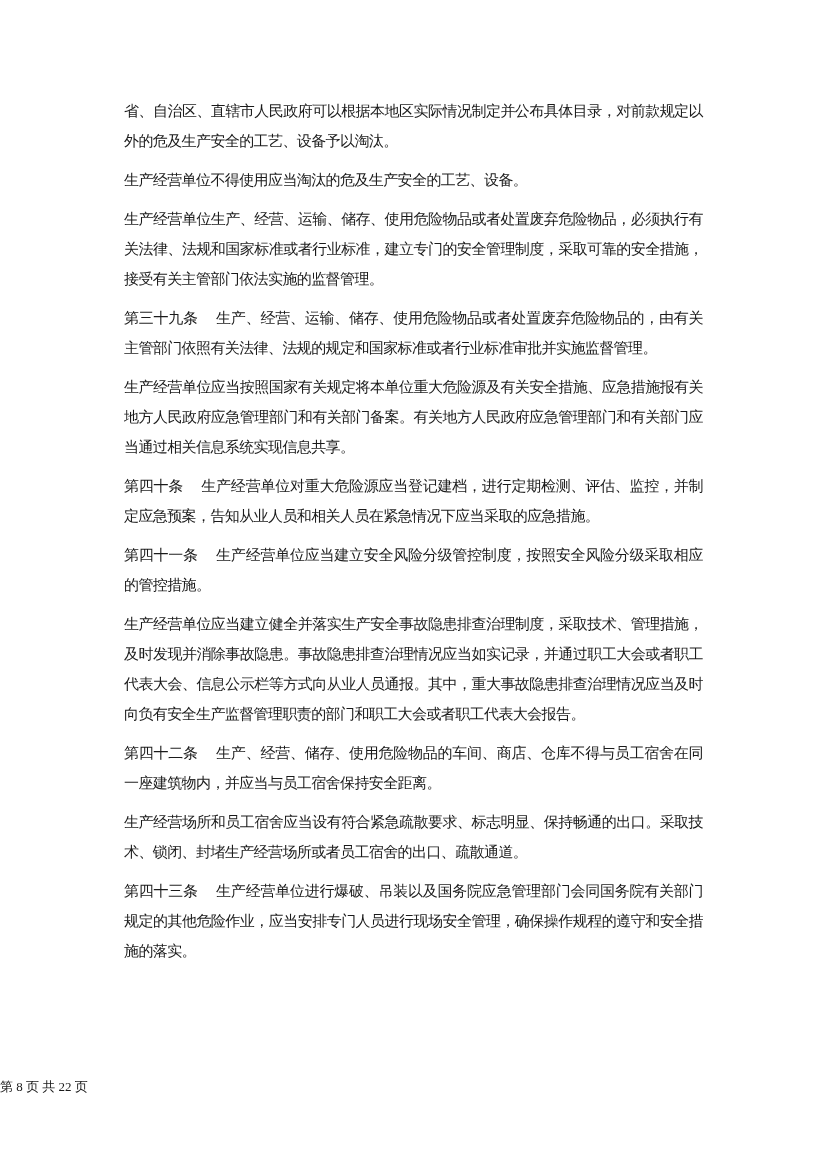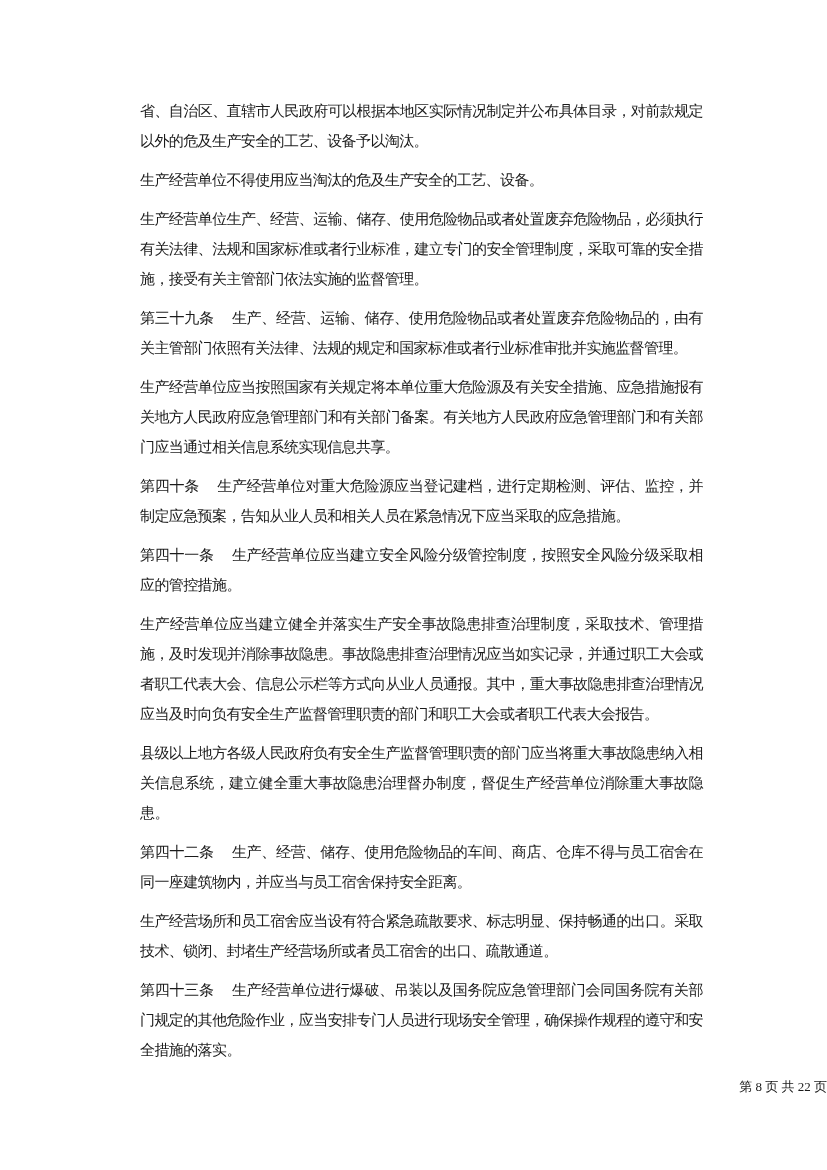--- a/index.html
+++ b/index.html
@@ -20,47 +20,46 @@
     inset: 0;
     background: #ffffff;
   }
   .content {
     padding: 96px 124px 0 124px;
   }
   .para {
     font-size: 15px;
     line-height: 30px;
     letter-spacing: -0.6px;
-    margin: 0 0 9px 16px;
+    margin: 0 0 9px 0;
     text-align: justify;
     word-break: break-all;
   }
   .footer {
     position: absolute;
     top: 1078px;
     left: 0;
     right: 0;
-    text-align: right;
+    text-align: left;
     font-size: 13px;
     line-height: 18px;
     color: #1a1a1a;
   }
 </style>
 </head>
 <body>
 
 <div class="page">
   <div class="content">
     <p class="para">省、自治区、直辖市人民政府可以根据本地区实际情况制定并公布具体目录，对前款规定以外的危及生产安全的工艺、设备予以淘汰。</p>
     <p class="para">生产经营单位不得使用应当淘汰的危及生产安全的工艺、设备。</p>
     <p class="para">生产经营单位生产、经营、运输、储存、使用危险物品或者处置废弃危险物品，必须执行有关法律、法规和国家标准或者行业标准，建立专门的安全管理制度，采取可靠的安全措施，接受有关主管部门依法实施的监督管理。</p>
     <p class="para">第三十九条　 生产、经营、运输、储存、使用危险物品或者处置废弃危险物品的，由有关主管部门依照有关法律、法规的规定和国家标准或者行业标准审批并实施监督管理。</p>
     <p class="para">生产经营单位应当按照国家有关规定将本单位重大危险源及有关安全措施、应急措施报有关地方人民政府应急管理部门和有关部门备案。有关地方人民政府应急管理部门和有关部门应当通过相关信息系统实现信息共享。</p>
     <p class="para">第四十条　 生产经营单位对重大危险源应当登记建档，进行定期检测、评估、监控，并制定应急预案，告知从业人员和相关人员在紧急情况下应当采取的应急措施。</p>
     <p class="para">第四十一条　 生产经营单位应当建立安全风险分级管控制度，按照安全风险分级采取相应的管控措施。</p>
     <p class="para">生产经营单位应当建立健全并落实生产安全事故隐患排查治理制度，采取技术、管理措施，及时发现并消除事故隐患。事故隐患排查治理情况应当如实记录，并通过职工大会或者职工代表大会、信息公示栏等方式向从业人员通报。其中，重大事故隐患排查治理情况应当及时向负有安全生产监督管理职责的部门和职工大会或者职工代表大会报告。</p>
-    <p class="para">县级以上地方各级人民政府负有安全生产监督管理职责的部门应当将重大事故隐患纳入相关信息系统，建立健全重大事故隐患治理督办制度，督促生产经营单位消除重大事故隐患。</p>
     <p class="para">第四十二条　 生产、经营、储存、使用危险物品的车间、商店、仓库不得与员工宿舍在同一座建筑物内，并应当与员工宿舍保持安全距离。</p>
     <p class="para">生产经营场所和员工宿舍应当设有符合紧急疏散要求、标志明显、保持畅通的出口。采取技术、锁闭、封堵生产经营场所或者员工宿舍的出口、疏散通道。</p>
     <p class="para">第四十三条　 生产经营单位进行爆破、吊装以及国务院应急管理部门会同国务院有关部门规定的其他危险作业，应当安排专门人员进行现场安全管理，确保操作规程的遵守和安全措施的落实。</p>
   </div>
   <div class="footer">第 8 页 共 22 页</div>
 </div>
 
 </body></html>

